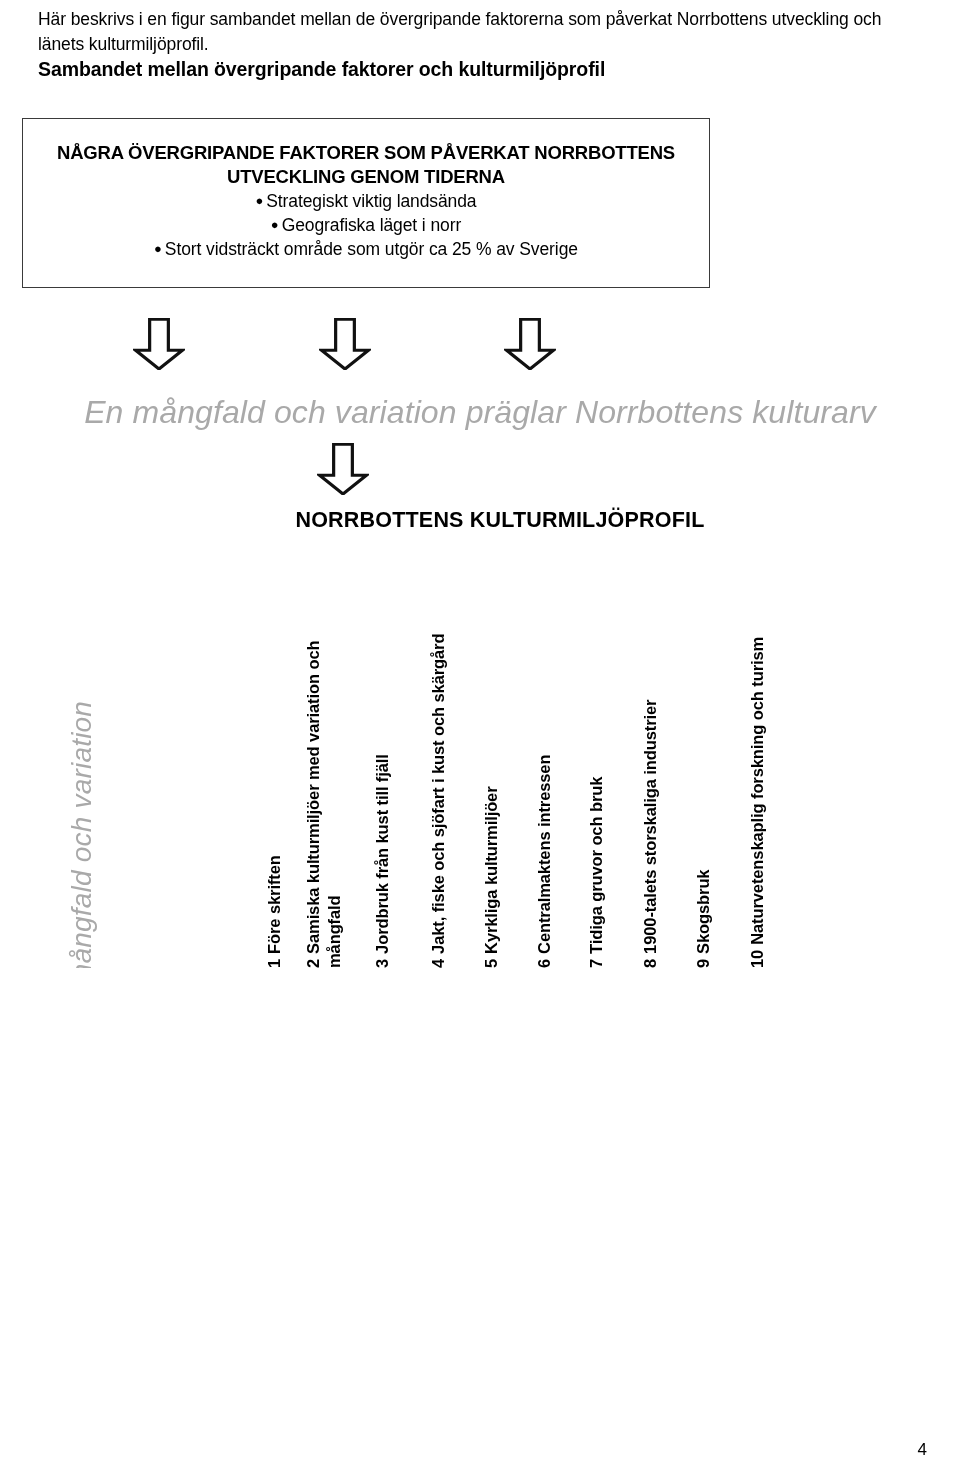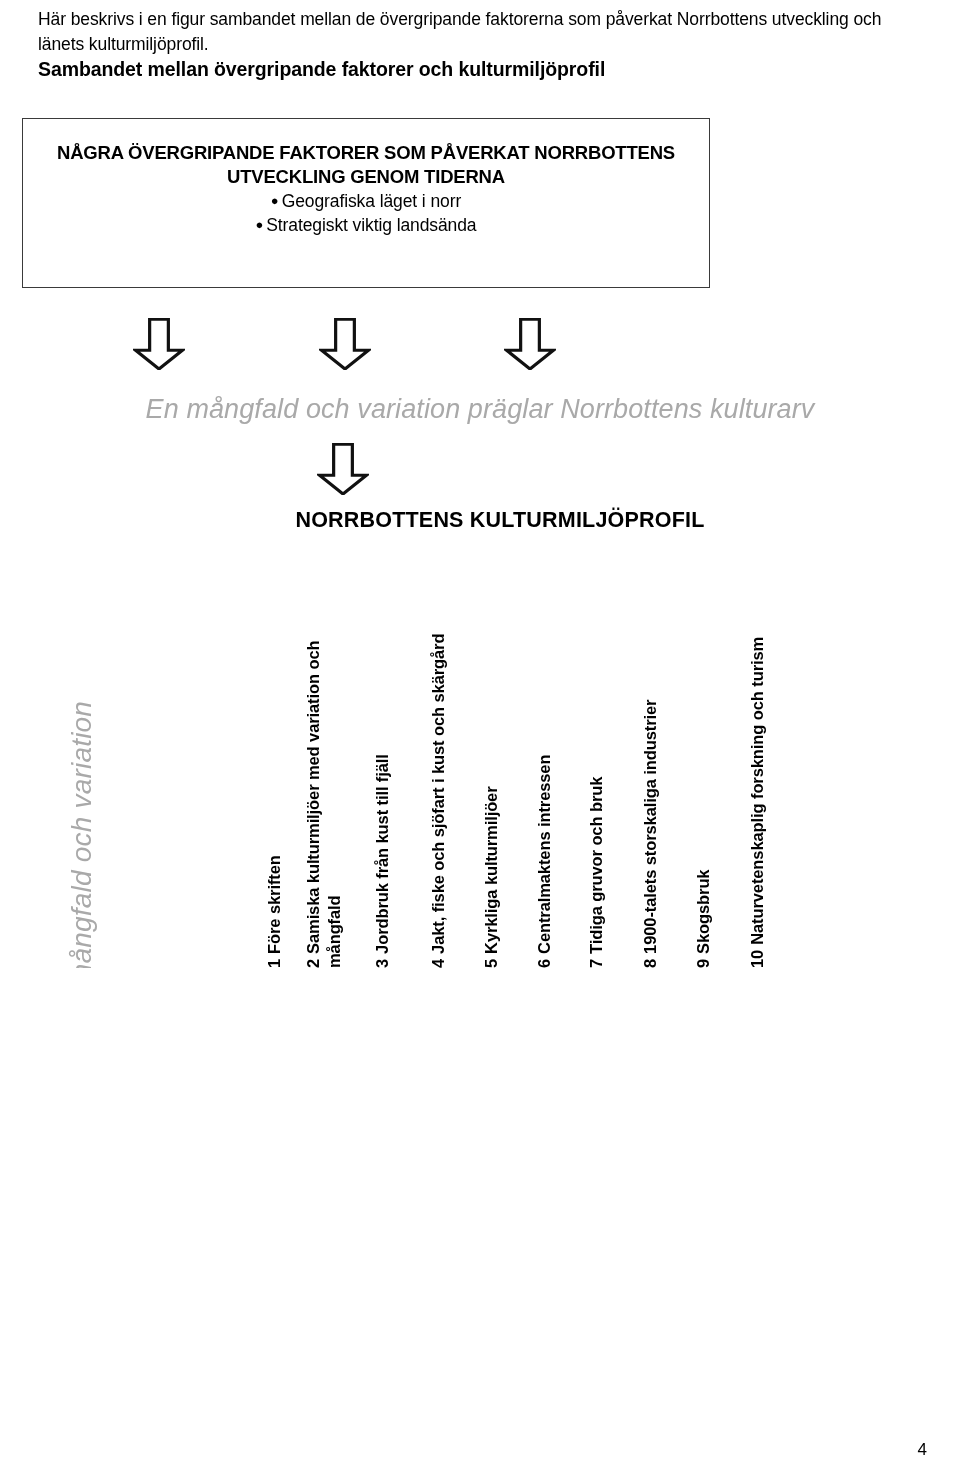--- a/index.html
+++ b/index.html
@@ -80,21 +80,21 @@
   }
   .block-arrow svg { display: block; }
 
   
   #tagline {
     position: absolute;
     left: 0;
     top: 394px;
     width: 960px;
     text-align: center;
-    font-size: 27px;
+    font-size: 32px;
     font-style: italic;
     font-weight: normal;
     color: #a9a9a9;
     letter-spacing: 0.1px;
     white-space: nowrap;
   }
 
   
   #profile-title {
     position: absolute;
@@ -175,22 +175,23 @@
 
 <div id="header">
   <div id="header-desc">Här beskrivs i en figur sambandet mellan de övergripande faktorerna som påverkat Norrbottens utveckling och länets kulturmiljöprofil.</div>
   <div id="header-title">Sambandet mellan övergripande faktorer och kulturmiljöprofil</div>
 </div>
 
 <div id="factors-box">
   <div id="factors-inner">
     <div id="factors-heading">NÅGRA ÖVERGRIPANDE FAKTORER SOM PÅVERKAT NORRBOTTENS UTVECKLING GENOM TIDERNA</div>
     <div id="factors-list">
+        <div class="factor-item"><span class="factor-bullet">●</span><span>Strategiskt viktig landsända</span></div>
         <div class="factor-item"><span class="factor-bullet">●</span><span>Geografiska läget i norr</span></div>
-        <div class="factor-item"><span class="factor-bullet">●</span><span>Strategiskt viktig landsända</span></div>
+        <div class="factor-item"><span class="factor-bullet">●</span><span>Stort vidsträckt område som utgör ca 25 % av Sverige</span></div>
       </div>
   </div>
 </div>
 
 <div id="arrow-layer">
     <div class="block-arrow" style="left: 133px; top: 318px;">
       <svg width="52" height="52" viewBox="0 0 100 100">
         <path d="M32 2 L68 2 L68 62 L95 62 L50 98 L5 62 L32 62 Z" fill="#ffffff" stroke="#111111" stroke-width="3.2" stroke-linejoin="miter" vector-effect="non-scaling-stroke"></path>
       </svg>
     </div>

